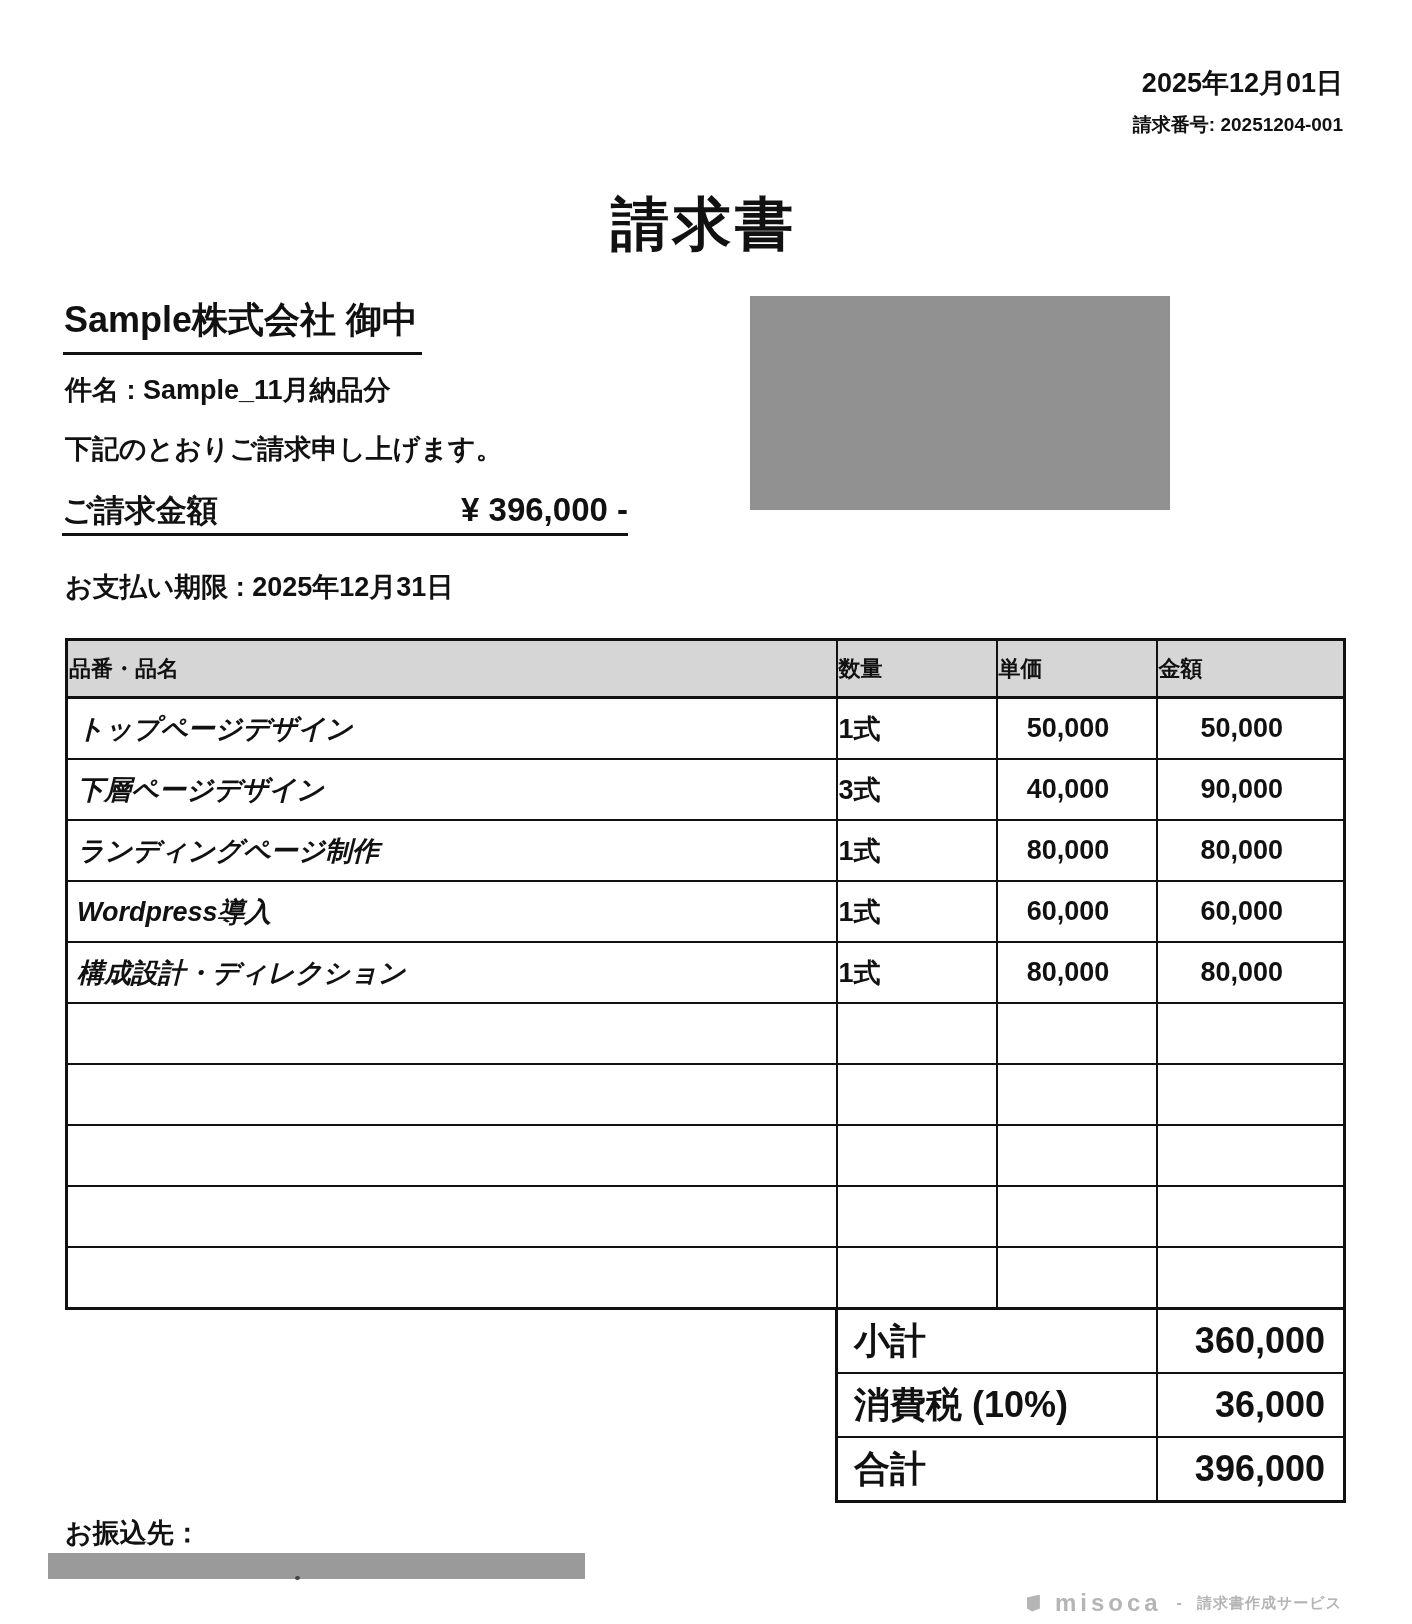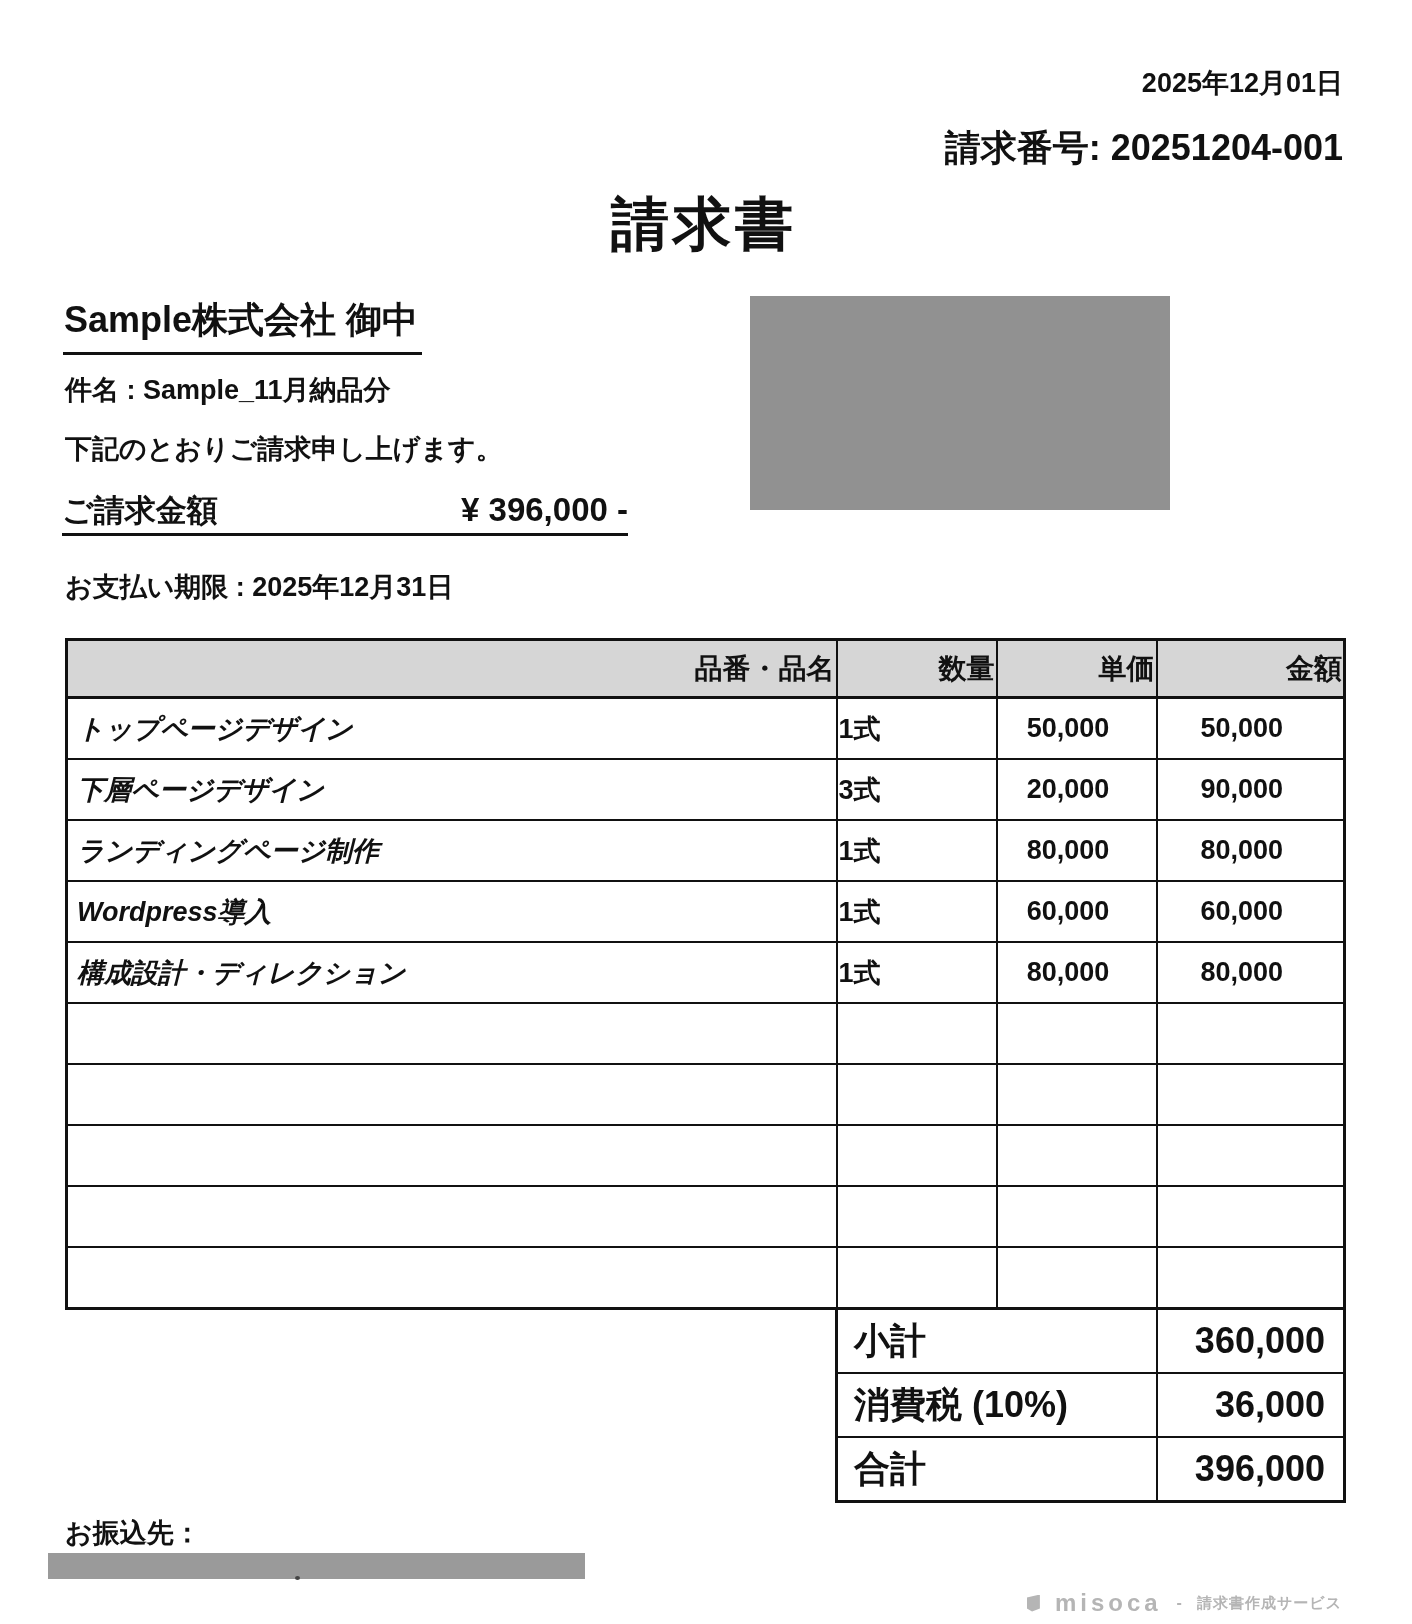--- a/index.html
+++ b/index.html
@@ -7,21 +7,21 @@
     position:relative;
     width:1412px;height:1624px;
     background:#ffffff;
     font-family:"Liberation Sans","DejaVu Sans",sans-serif;
     color:#111111;
     overflow:hidden;
     margin-top:8px;
   }
   
   .doc-date{position:absolute;top:57px;right:69px;font-size:27px;font-weight:700;}
-  .doc-number{position:absolute;top:116px;right:69px;font-size:36px;font-weight:700;}
+  .doc-number{position:absolute;top:104px;right:69px;font-size:19px;font-weight:700;}
   
   .doc-title{
     position:absolute;top:178px;left:65px;width:1278px;
     text-align:center;font-size:58px;font-weight:900;letter-spacing:4px;
   }
   
   .recipient{
     position:absolute;top:288px;left:63px;
     font-size:36px;font-weight:700;
     padding:0 4px 7px 1px;
@@ -42,21 +42,21 @@
   .amount-label{font-size:31px;font-weight:700;}
   .amount-value{font-size:33px;font-weight:700;}
   .due-date{position:absolute;top:561px;left:65px;font-size:27px;font-weight:700;}
   
   .tables-wrap{position:absolute;top:630px;left:65px;width:1278px;}
   table{border-collapse:collapse;table-layout:fixed;}
   .items-table{width:1278px;border:3px solid #111111;}
   .items-table th{
     height:53px;background:#d6d6d6;
     border:2px solid #111111;border-top:3px solid #111111;border-bottom:3px solid #111111;
-    font-size:28px;font-weight:700;text-align:right;vertical-align:middle;
+    font-size:22px;font-weight:700;text-align:left;vertical-align:middle;
   }
   .items-table td{
     height:57px;border:2px solid #111111;
     font-size:27px;font-weight:700;vertical-align:middle;
     overflow:hidden;white-space:nowrap;
   }
   td.name{text-align:left;padding-left:9px;font-style:italic;}
   td.num{text-align:center;padding-right:18px;}
   td.qty{text-align:left;padding-right:14px;}
   .summary-table{
@@ -128,21 +128,21 @@
       <tbody>
           <tr>
             <td class="name">トップページデザイン</td>
             <td class="qty">1式</td>
             <td class="num">50,000</td>
             <td class="num">50,000</td>
           </tr>
           <tr>
             <td class="name">下層ページデザイン</td>
             <td class="qty">3式</td>
-            <td class="num">20,000</td>
+            <td class="num">40,000</td>
             <td class="num">90,000</td>
           </tr>
           <tr>
             <td class="name">ランディングページ制作</td>
             <td class="qty">1式</td>
             <td class="num">80,000</td>
             <td class="num">80,000</td>
           </tr>
           <tr>
             <td class="name">Wordpress導入</td>

